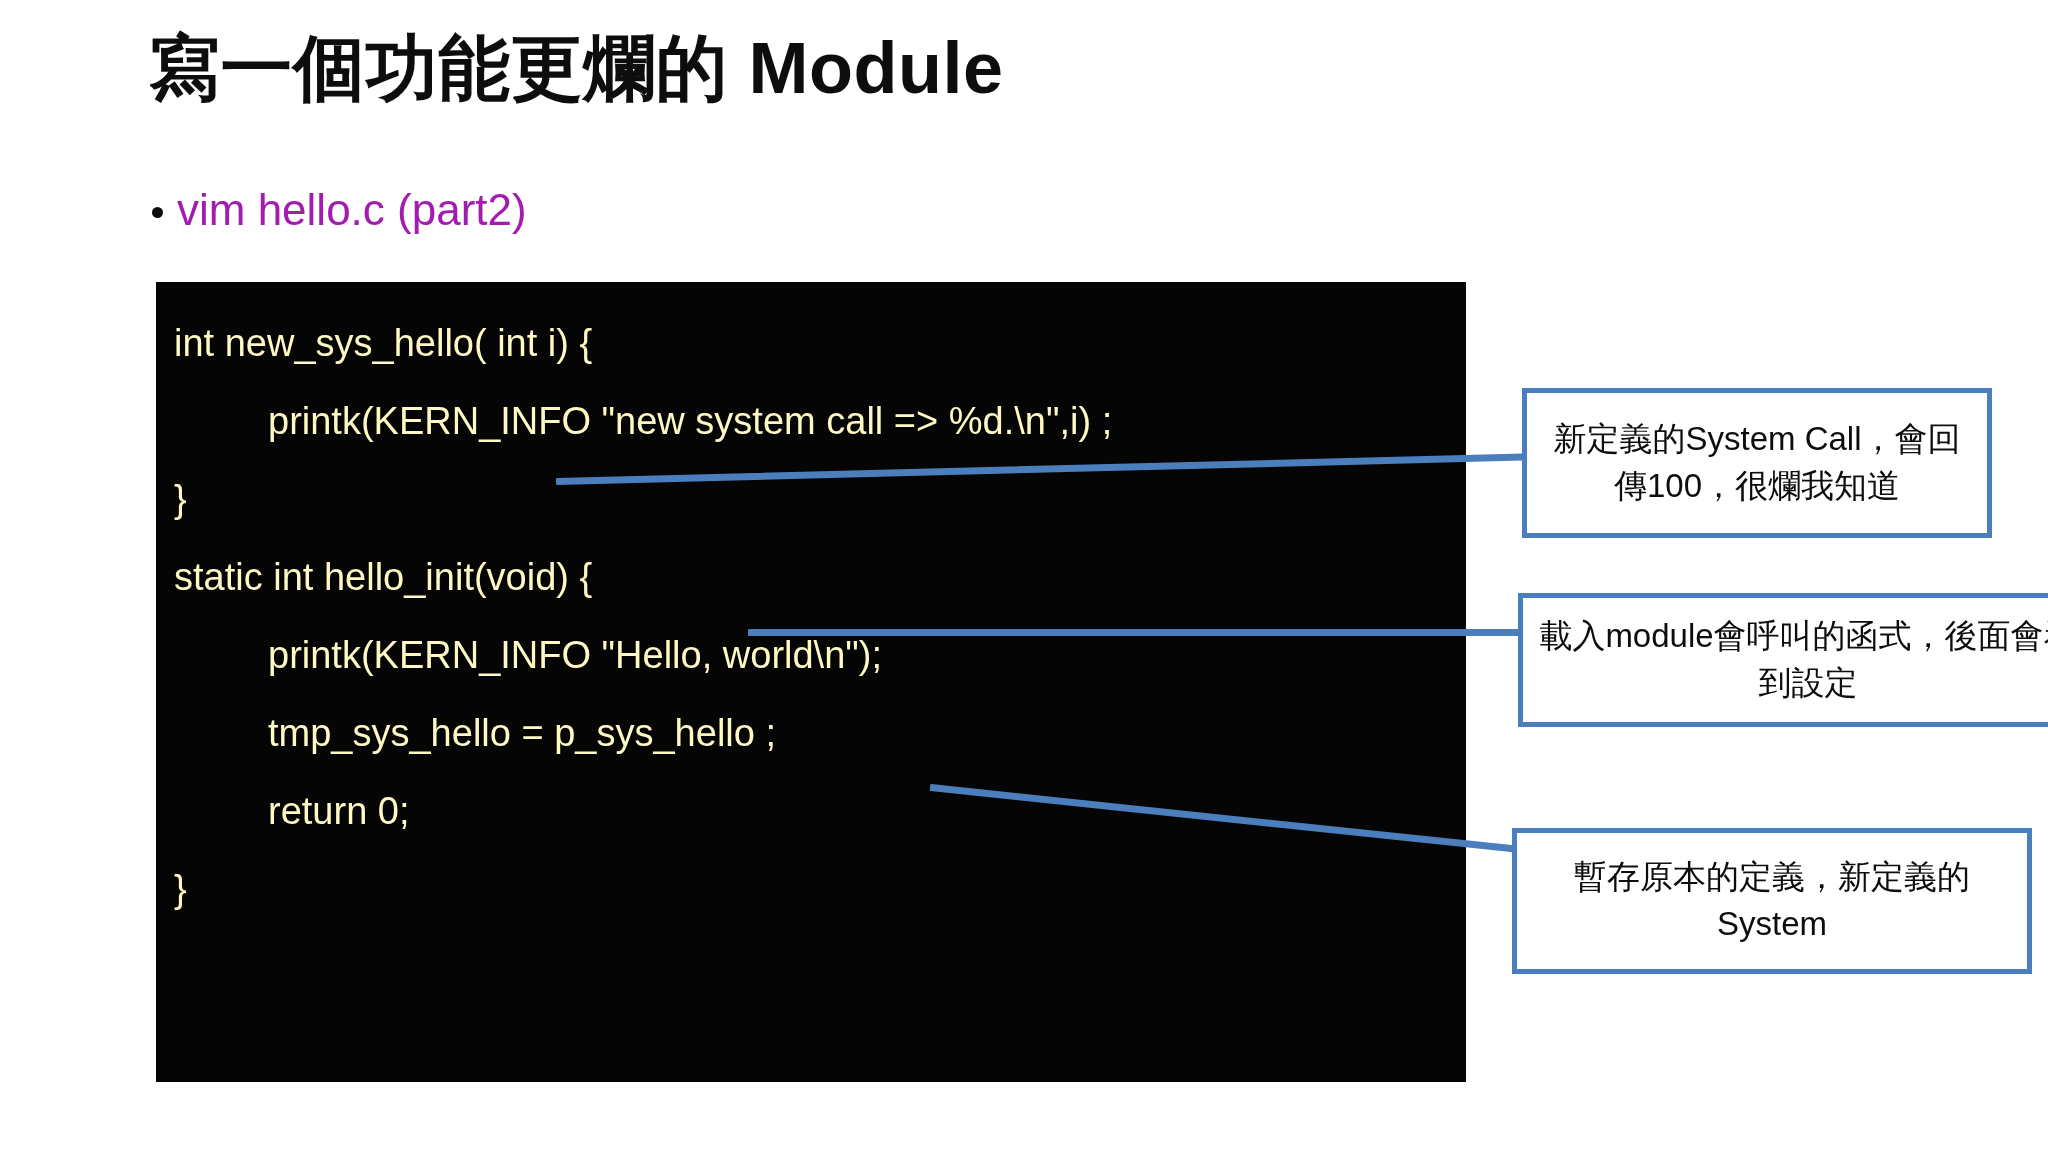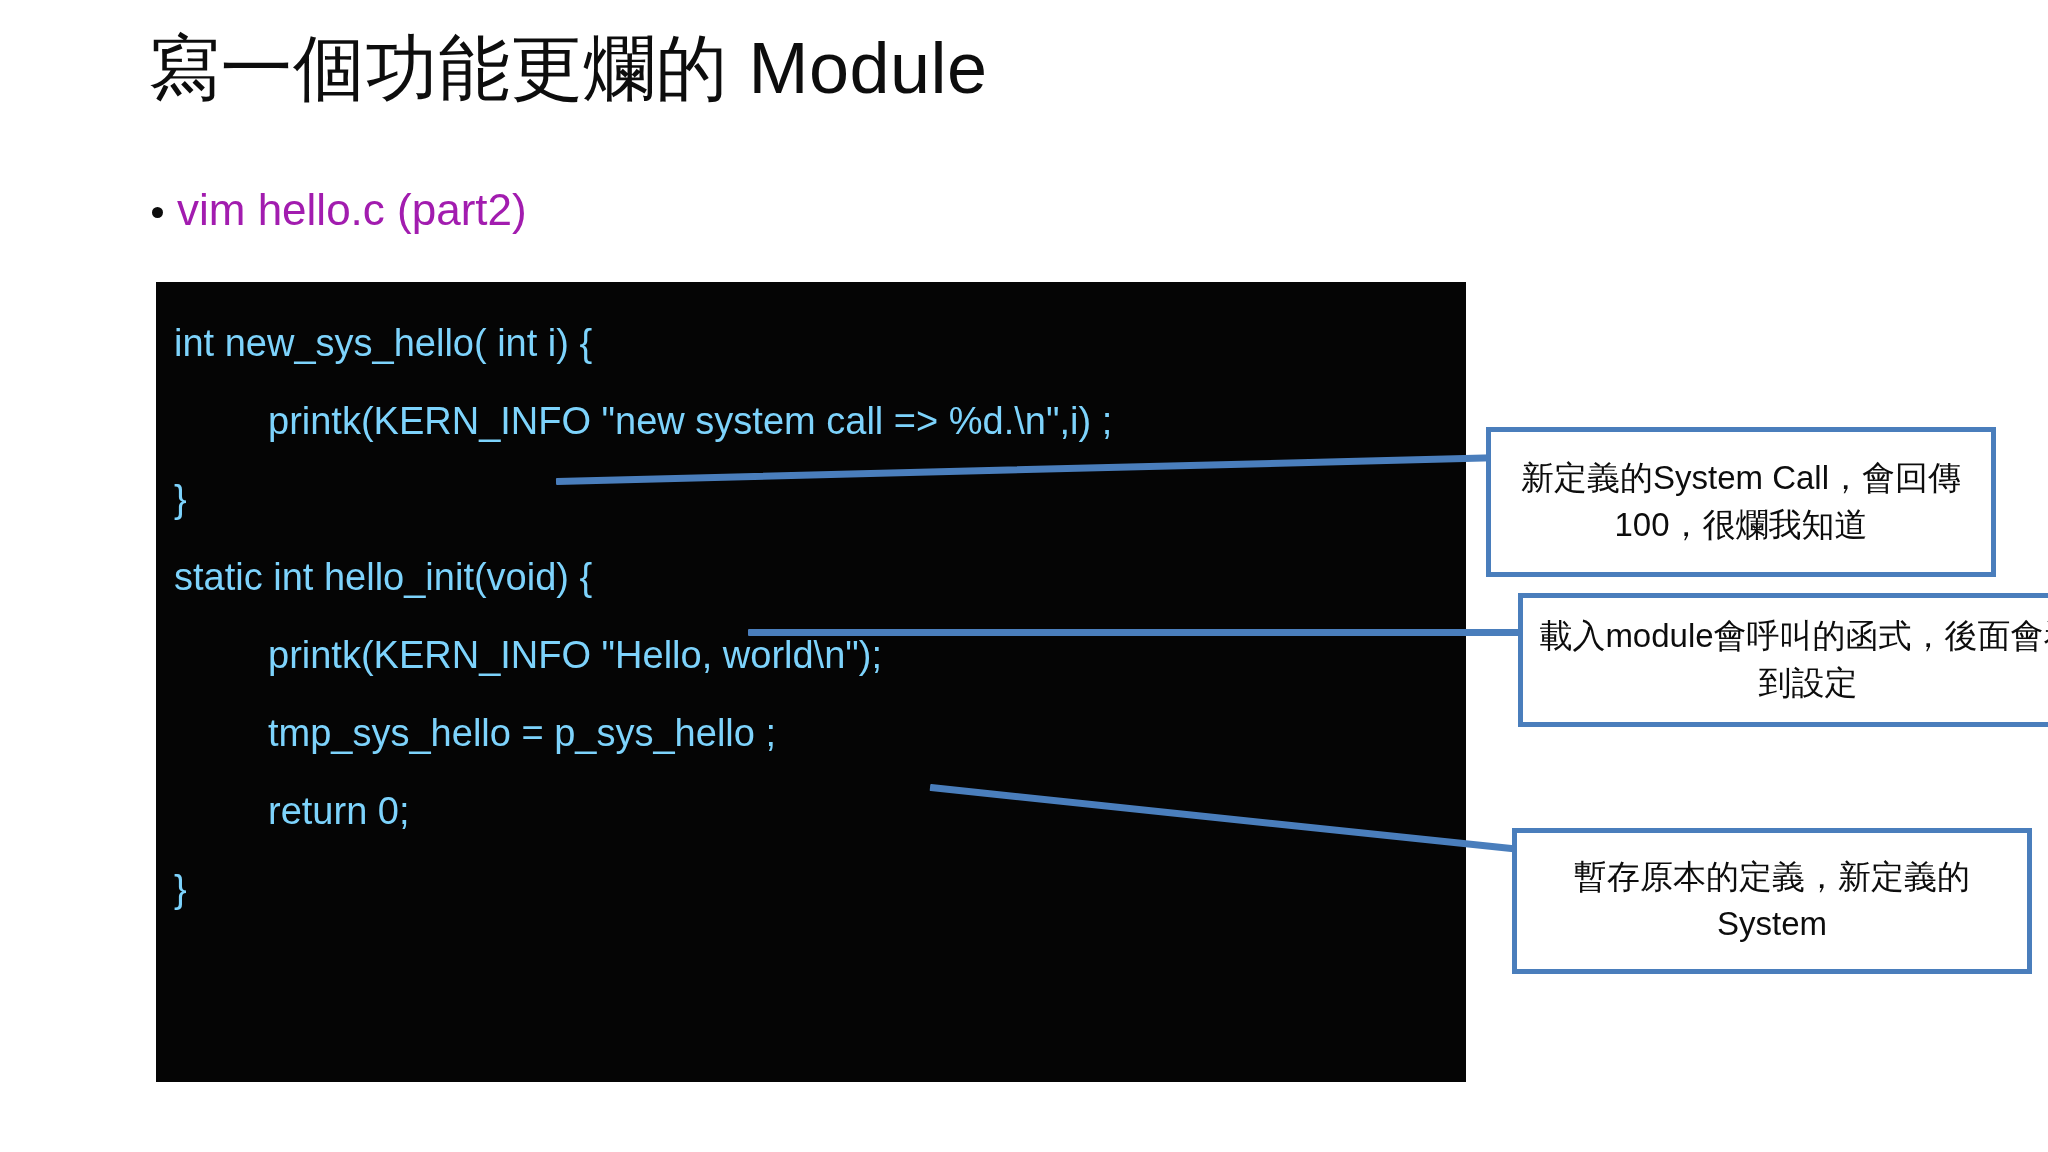--- a/index.html
+++ b/index.html
@@ -8,21 +8,21 @@
     background:#ffffff;
     font-family:"Liberation Sans","DejaVu Sans",sans-serif;
     overflow:hidden;position:relative;
   }
   .slide{position:absolute;inset:0;background:#fff;}
 
   
   .title{
     position:absolute;left:148px;top:28px;
     font-size:72px;line-height:1.12;
-    color:#0d0d0d;font-weight:400;
+    color:#0d0d0d;font-weight:700;
     letter-spacing:0.5px;white-space:nowrap;
   }
 
   
   .bullet-row{
     position:absolute;left:152px;top:184px;
     display:flex;align-items:center;gap:14px;
     font-size:44px;color:#a21caf;line-height:1.2;white-space:nowrap;
   }
   .bullet-dot{
@@ -34,21 +34,21 @@
   
   .code-block{
     position:absolute;left:156px;top:282px;
     width:1310px;height:800px;
     background:#050505;
     box-sizing:border-box;
     padding:22px 0 0 0;
     overflow:hidden;
   }
   .code-line{
-    color:#7dd3fc;
+    color:#fef9c3;
     font-size:38px;
     line-height:78px;
     white-space:pre;
     font-family:"Liberation Sans","DejaVu Sans",sans-serif;
     padding-left:18px;
   }
   .code-line.ind{padding-left:112px;}
 
   
   .callout{
@@ -56,21 +56,21 @@
     background:#ffffff;
     border:5px solid #4a7ebc;
     box-sizing:border-box;
     display:flex;align-items:center;justify-content:center;
     text-align:center;
     color:#0d0d0d;
     font-size:33px;
     line-height:1.42;
     padding:10px 14px;
   }
-  #callout-1{left:1486px;top:388px;width:510px;height:150px;margin-top:39px;}
+  #callout-1{left:1522px;top:388px;width:470px;height:150px;}
   #callout-2{left:1518px;top:593px;width:580px;height:134px;}
   #callout-3{left:1512px;top:828px;width:520px;height:146px;}
 
   
   .connector{
     position:absolute;
     background:#4a7ebc;
     transform-origin:left center;
     height:7px;
     border-radius:1px;

